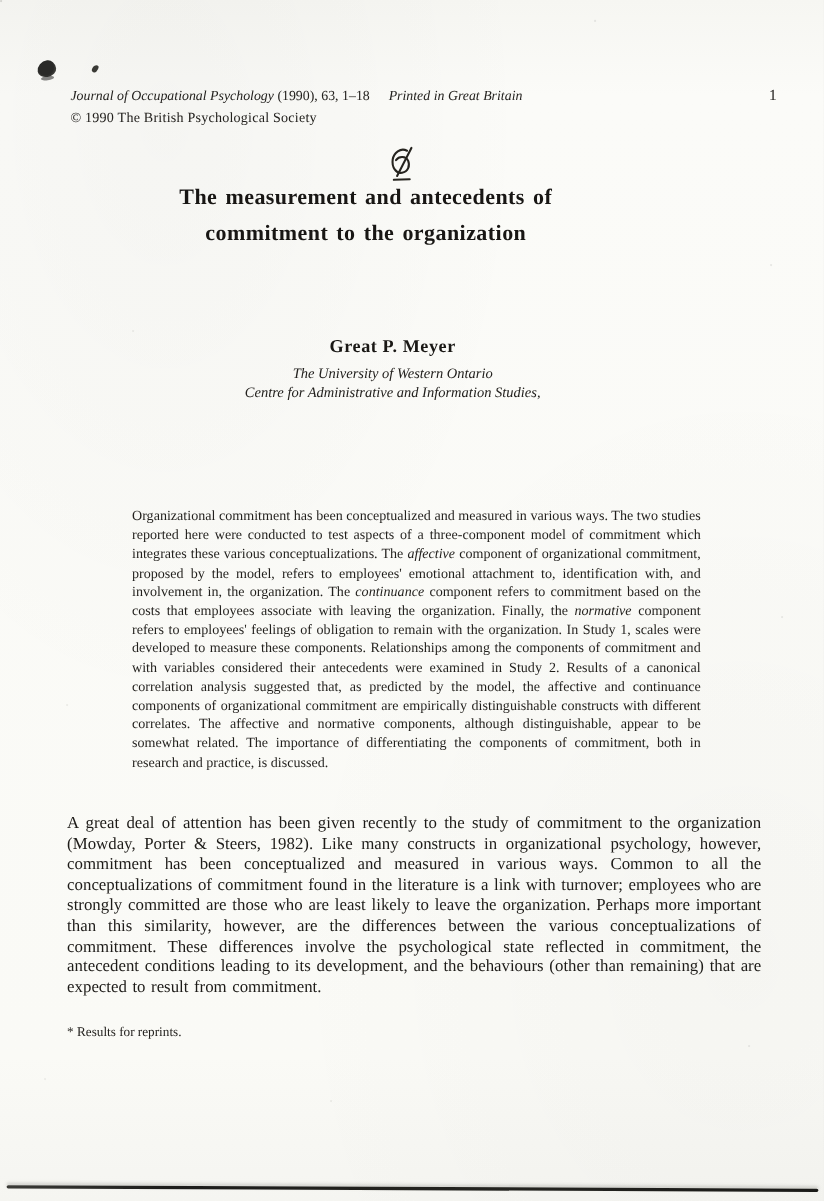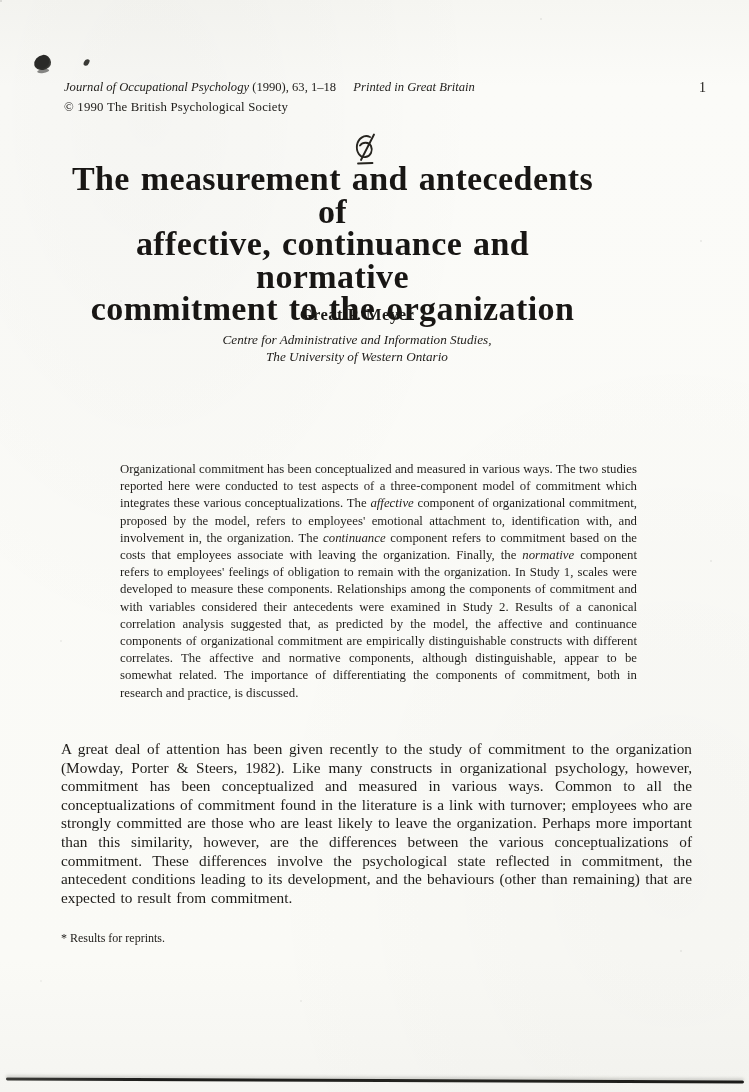--- a/index.html
+++ b/index.html
@@ -76,21 +76,21 @@
   .header-line2 { margin-top: 5px; font-size: 12.8px; letter-spacing: 0.2px; }
 
   .annotation {
     position: absolute; left: 350px; top: 132px;
   }
 
   .title {
     position: absolute; left: 70px; top: 163px; width: 525px;
     margin: 0;
     text-align: center;
-    font-size: 34px; font-weight: bold;
+    font-size: 20px; font-weight: bold;
     line-height: 32.5px;
     letter-spacing: 0.4px;
     word-spacing: 2px;
     color: #181614;
   }
   .title .tl { display: block; }
 
   .authors {
     position: absolute; left: 97px; top: 292px; width: 520px;
     text-align: center;
@@ -164,32 +164,31 @@
   <div class="annotation">
     <svg width="30" height="40" viewBox="0 0 30 40" aria-hidden="true">
       <path d="M20,5 C14,2 8,7 7,13 C6,20 10,26 15.5,25 C21,24 23,18.5 21,14 C19,10 13,9.5 10,13.5" fill="none" stroke="#26241f" stroke-width="1.9" stroke-linecap="round"></path>
       <path d="M24,2.5 L11,28" fill="none" stroke="#26241f" stroke-width="1.9" stroke-linecap="round"></path>
       <path d="M8,31.5 L22.5,31" fill="none" stroke="#26241f" stroke-width="1.8" stroke-linecap="round"></path>
     </svg>
   </div>
 
   <h1 class="title">
     <span class="tl">The measurement and antecedents of</span>
-    <span class="tl">affective, continuance and normative</span>
     <span class="tl">commitment to the organization</span>
   </h1>
 
   <section class="authors">
     <div class="author">
     </div>
     <div class="author author2">
       <div class="author-name">Great P. Meyer</div>
       <div class="affil">
+        <div>The University of Western Ontario</div>
         <div>Centre for Administrative and Information Studies,</div>
-        <div>The University of Western Ontario</div>
       </div>
     </div>
   </section>
 
   <section class="abstract">
     <p class="abstract-text"><span>Organizational commitment has been conceptualized and measured in various ways. The two studies reported here were conducted to test aspects of a three-component model of commitment which integrates these various conceptualizations. The </span><em>affective</em><span> component of organizational commitment, proposed by the model, refers to employees' emotional attachment to, identification with, and involvement in, the organization. The </span><em>continuance</em><span> component refers to commitment based on the costs that employees associate with leaving the organization. Finally, the </span><em>normative</em><span> component refers to employees' feelings of obligation to remain with the organization. In Study 1, scales were developed to measure these components. Relationships among the components of commitment and with variables considered their antecedents were examined in Study 2. Results of a canonical correlation analysis suggested that, as predicted by the model, the affective and continuance components of organizational commitment are empirically distinguishable constructs with different correlates. The affective and normative components, although distinguishable, appear to be somewhat related. The importance of differentiating the components of commitment, both in research and practice, is discussed.</span></p>
   </section>
 
   <section class="body-text">
     <p>A great deal of attention has been given recently to the study of commitment to the organization (Mowday, Porter &amp; Steers, 1982). Like many constructs in organizational psychology, however, commitment has been conceptualized and measured in various ways. Common to all the conceptualizations of commitment found in the literature is a link with turnover; employees who are strongly committed are those who are least likely to leave the organization. Perhaps more important than this similarity, however, are the differences between the various conceptualizations of commitment. These differences involve the psychological state reflected in commitment, the antecedent conditions leading to its development, and the behaviours (other than remaining) that are expected to result from commitment.</p>

